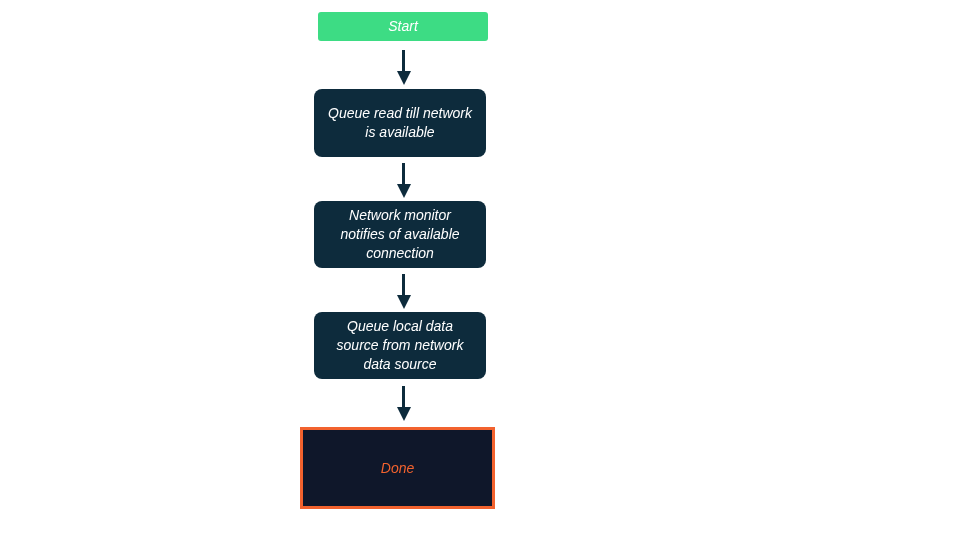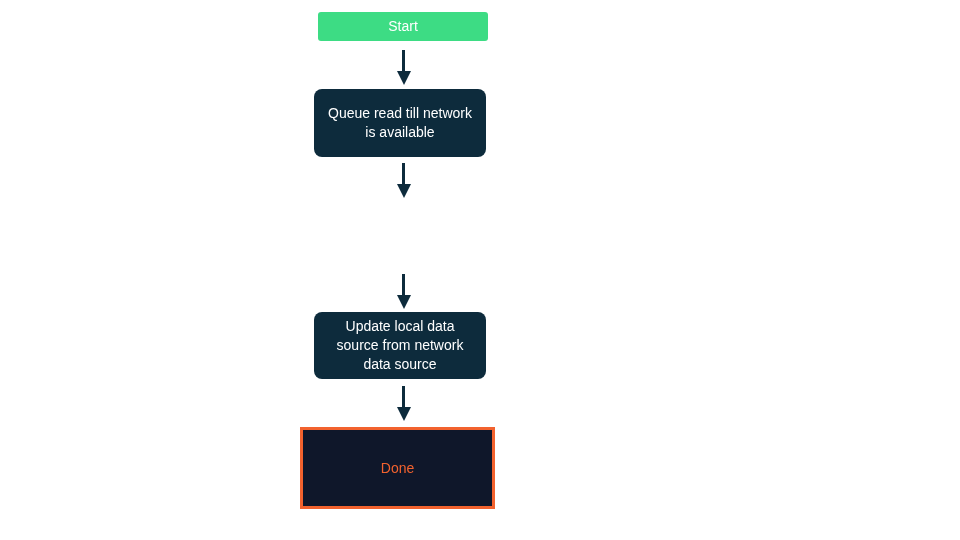--- a/index.html
+++ b/index.html
@@ -4,21 +4,21 @@
 <style>
   :root {
     --start-bg: #3ddc84;
     --process-bg: #0d2b3c;
     --node-text: #ffffff;
     --end-border: #f2622e;
     --end-text: #f2622e;
     --arrow: #0d2b3c;
     --page-bg: #ffffff;
   }
-  * { margin: 0; padding: 0; box-sizing: border-box; }
+  * { margin: 0; padding: 0; box-sizing: border-box; font-style: italic; }
   html, body {
     width: 960px; height: 540px;
     background: var(--page-bg);
     font-family: "Liberation Sans", sans-serif;
   }
   .canvas {
     position: relative;
     width: 960px; height: 540px;
     overflow: hidden;
   }
@@ -92,27 +92,28 @@
     <div class="head"></div>
   </div>
 
   <div class="node process p1">Queue read till network is available</div>
 
   <div class="arrow a2">
     <div class="stem"></div>
     <div class="head"></div>
   </div>
 
+  <div class="node process p2">Network monitor notifies of available connection</div>
 
   <div class="arrow a3">
     <div class="stem"></div>
     <div class="head"></div>
   </div>
 
-  <div class="node process p3">Update local data source from network data source</div>
+  <div class="node process p3">Queue local data source from network data source</div>
 
   <div class="arrow a4">
     <div class="stem"></div>
     <div class="head"></div>
   </div>
 
   <div class="node end">Done</div>
 
 </div>
 

